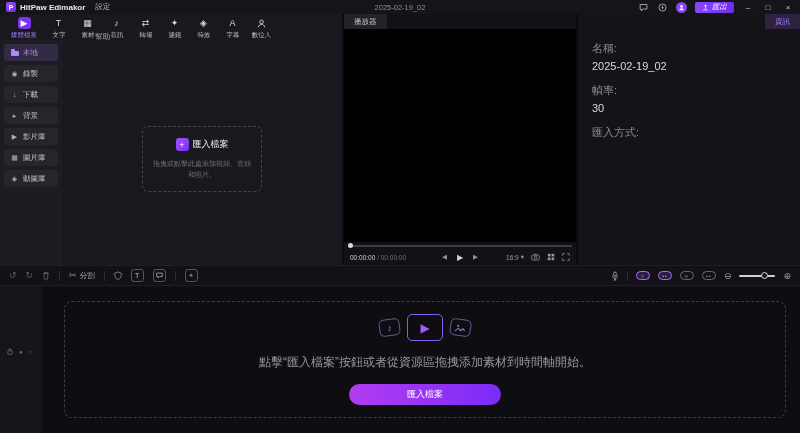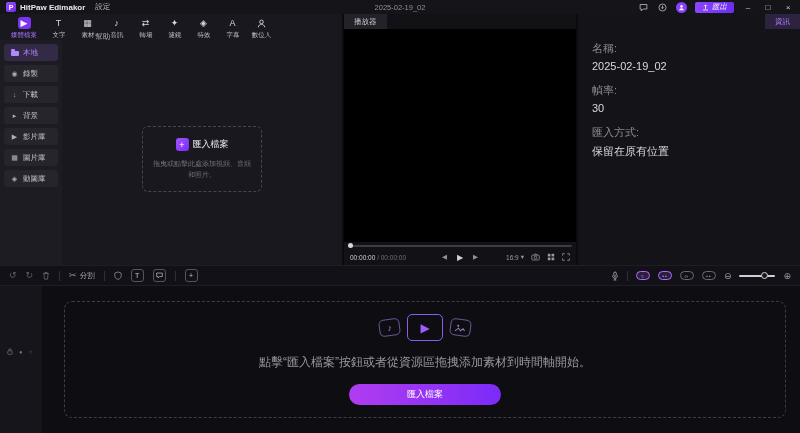--- a/index.html
+++ b/index.html
@@ -297,21 +297,20 @@
       <div class="ifield">
         <div class="ilabel">名稱:</div>
         <div class="ivalue">2025-02-19_02</div>
       </div>
       <div class="ifield">
         <div class="ilabel">幀率:</div>
         <div class="ivalue">30</div>
       </div>
       <div class="ifield">
         <div class="ilabel">匯入方式:</div>
-        <div class="ivalue">保留在原有位置</div>
       </div>
     </div>
   </div>
 </div>
 
 <div class="tl-toolbar">
   <span class="ttic dim">↺</span>
   <span class="ttic dim">↻</span>
   <span class="ttic dim">
     <svg width="8" height="9" viewBox="0 0 10 11">

